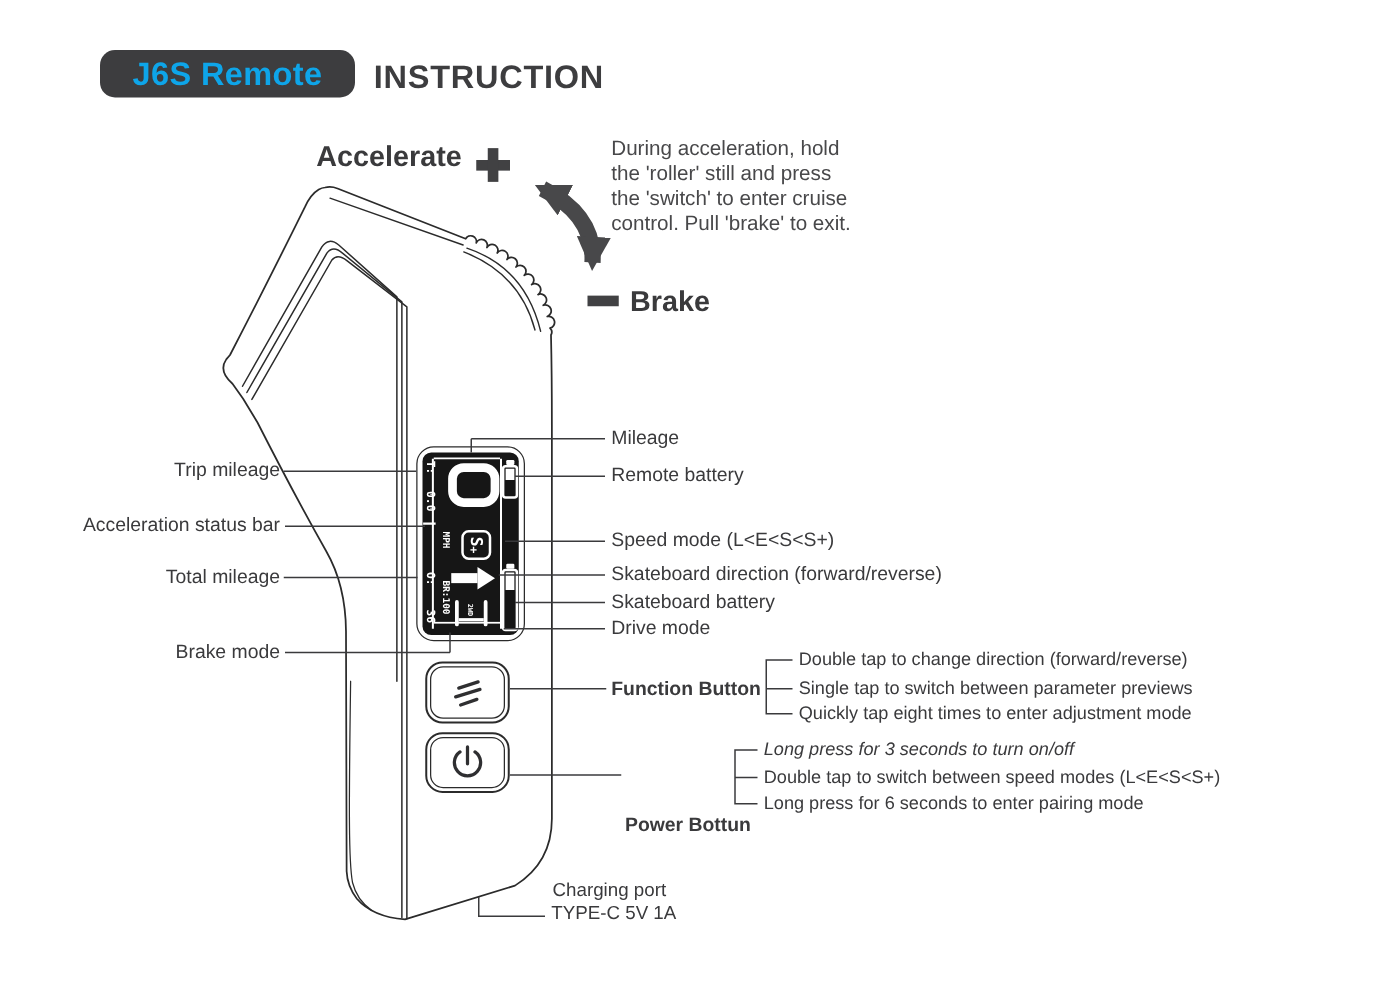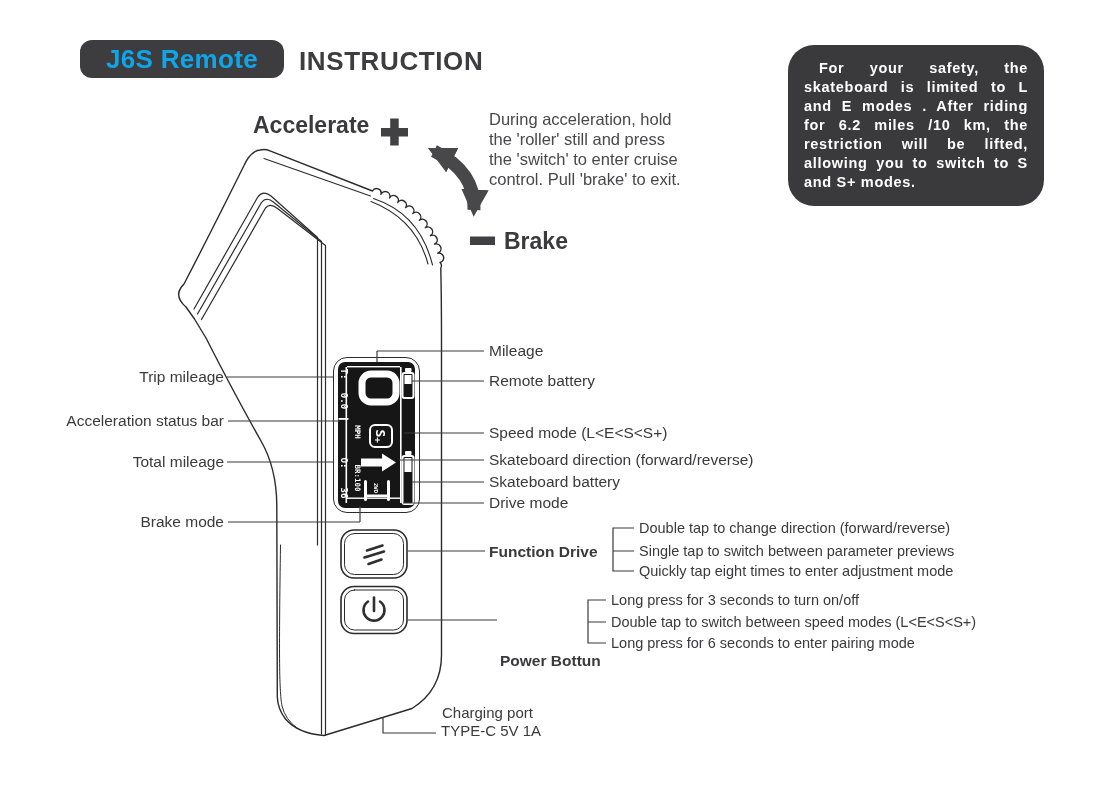--- a/index.html
+++ b/index.html
@@ -215,21 +215,20 @@
       </g>
       <rect x="470" y="236.5" width="25" height="8.5"></rect>
     </g>
   </svg>
 
   <div class="badge">
     <span>J6S Remote</span>
   </div>
   <div class="big-title">INSTRUCTION</div>
 
-  <div class="safety">For your safety, the skateboard is limited to L and E modes . After riding for 6.2 miles /10 km, the restriction will be lifted, allowing you to switch to S and S+ modes.</div>
 
   <div class="cruise">During acceleration, hold
 the 'roller' still and press
 the 'switch' to enter cruise
 control. Pull 'brake' to exit.</div>
 
   <div class="accel-label">Accelerate</div>
   <div class="brake-label">Brake</div>
 
   <div class="lbl r" style="right:878px;top:368px;">Trip mileage</div>
@@ -237,26 +236,26 @@
   <div class="lbl r" style="right:878px;top:453px;margin-left:44px;">Total mileage</div>
   <div class="lbl r" style="right:878px;top:513px;">Brake mode</div>
 
   <div class="lbl" style="left:489px;top:342px;text-align:right;">Mileage</div>
   <div class="lbl" style="left:489px;top:372px;">Remote battery</div>
   <div class="lbl" style="left:489px;top:424px;">Speed mode (L&lt;E&lt;S&lt;S+)</div>
   <div class="lbl" style="left:489px;top:451px;">Skateboard direction (forward/reverse)</div>
   <div class="lbl" style="left:489px;top:473px;">Skateboard battery</div>
   <div class="lbl" style="left:489px;top:494px;">Drive mode</div>
 
-  <div class="lbl bold" style="left:489px;top:543px;">Function Drive</div>
+  <div class="lbl bold" style="left:489px;top:543px;">Function Button</div>
   <div class="sub" style="left:639px;top:520px;">Double tap to change direction (forward/reverse)</div>
   <div class="sub" style="left:639px;top:543px;">Single tap to switch between parameter previews</div>
   <div class="sub" style="left:639px;top:563px;">Quickly tap eight times to enter adjustment mode</div>
 
   <div class="lbl bold" style="left:500px;top:612px;margin-top:40px;">Power Bottun</div>
-  <div class="sub" style="left:611px;top:592px;">Long press for 3 seconds to turn on/off</div>
+  <div class="sub" style="left:611px;top:592px;font-style:italic;">Long press for 3 seconds to turn on/off</div>
   <div class="sub" style="left:611px;top:614px;">Double tap to switch between speed modes (L&lt;E&lt;S&lt;S+)</div>
   <div class="sub" style="left:611px;top:635px;">Long press for 6 seconds to enter pairing mode</div>
 
   <div class="charge1">Charging port</div>
   <div class="charge2">TYPE-C 5V 1A</div>
 
 </div>
 
 </body></html>

